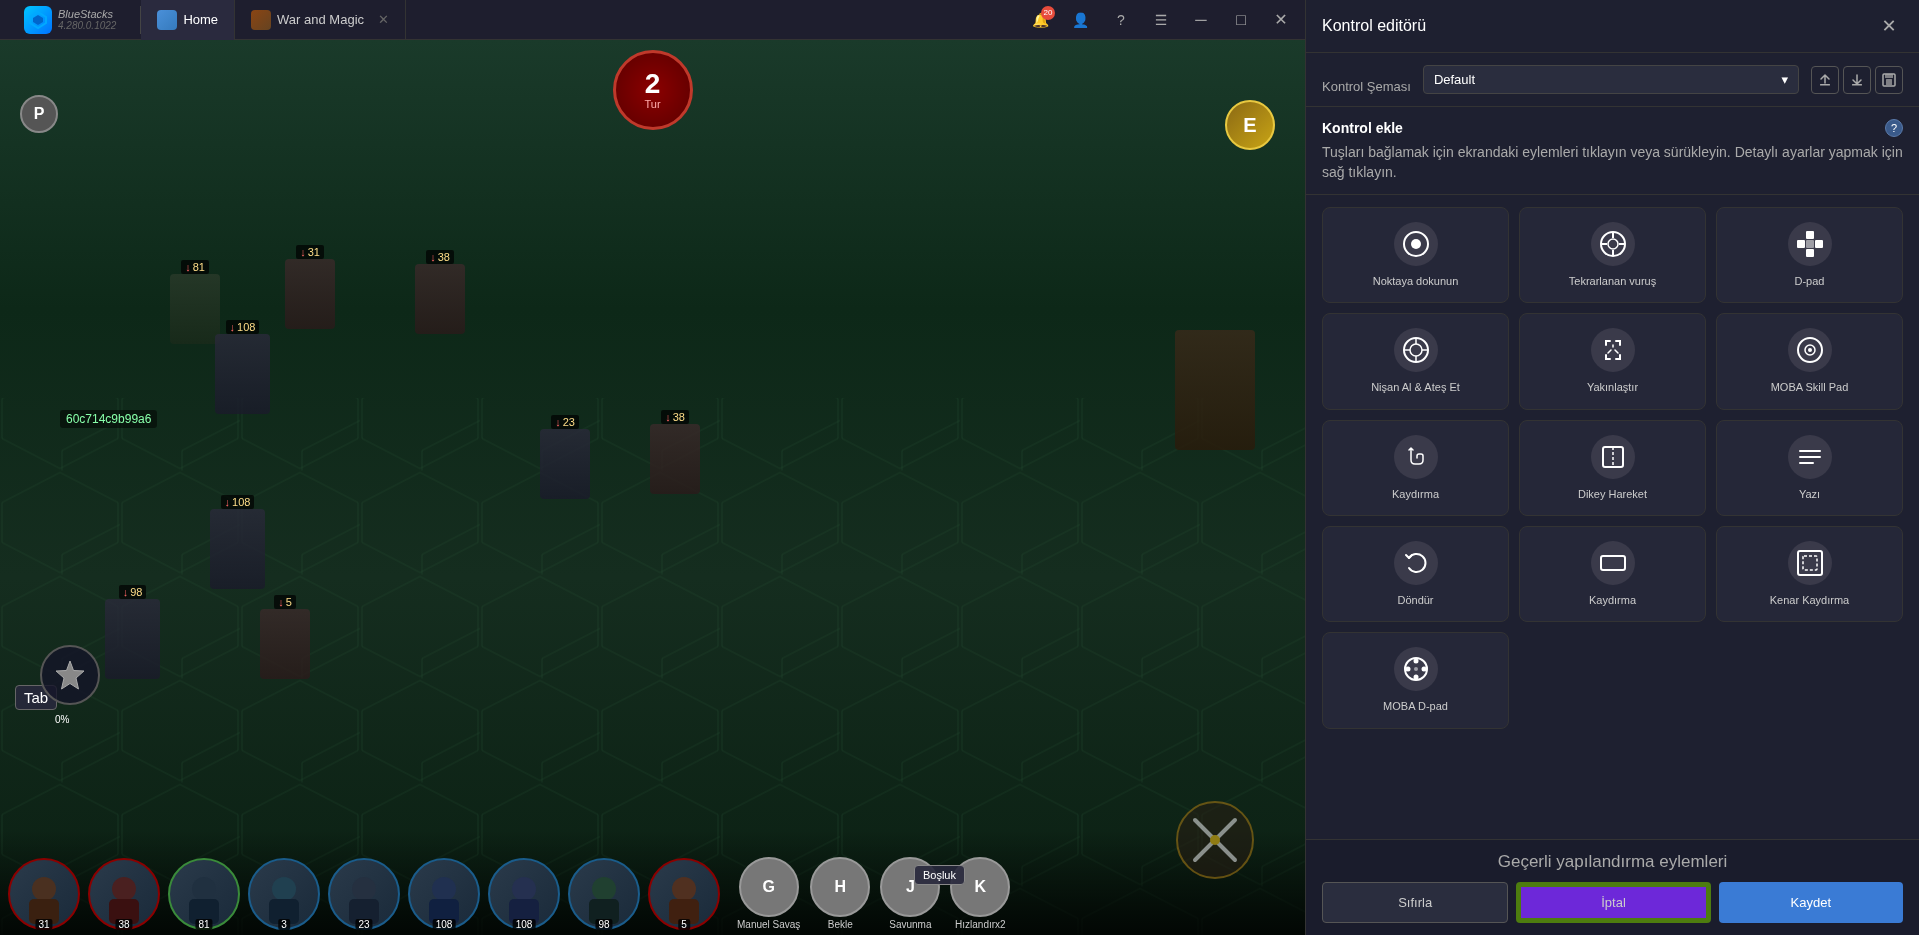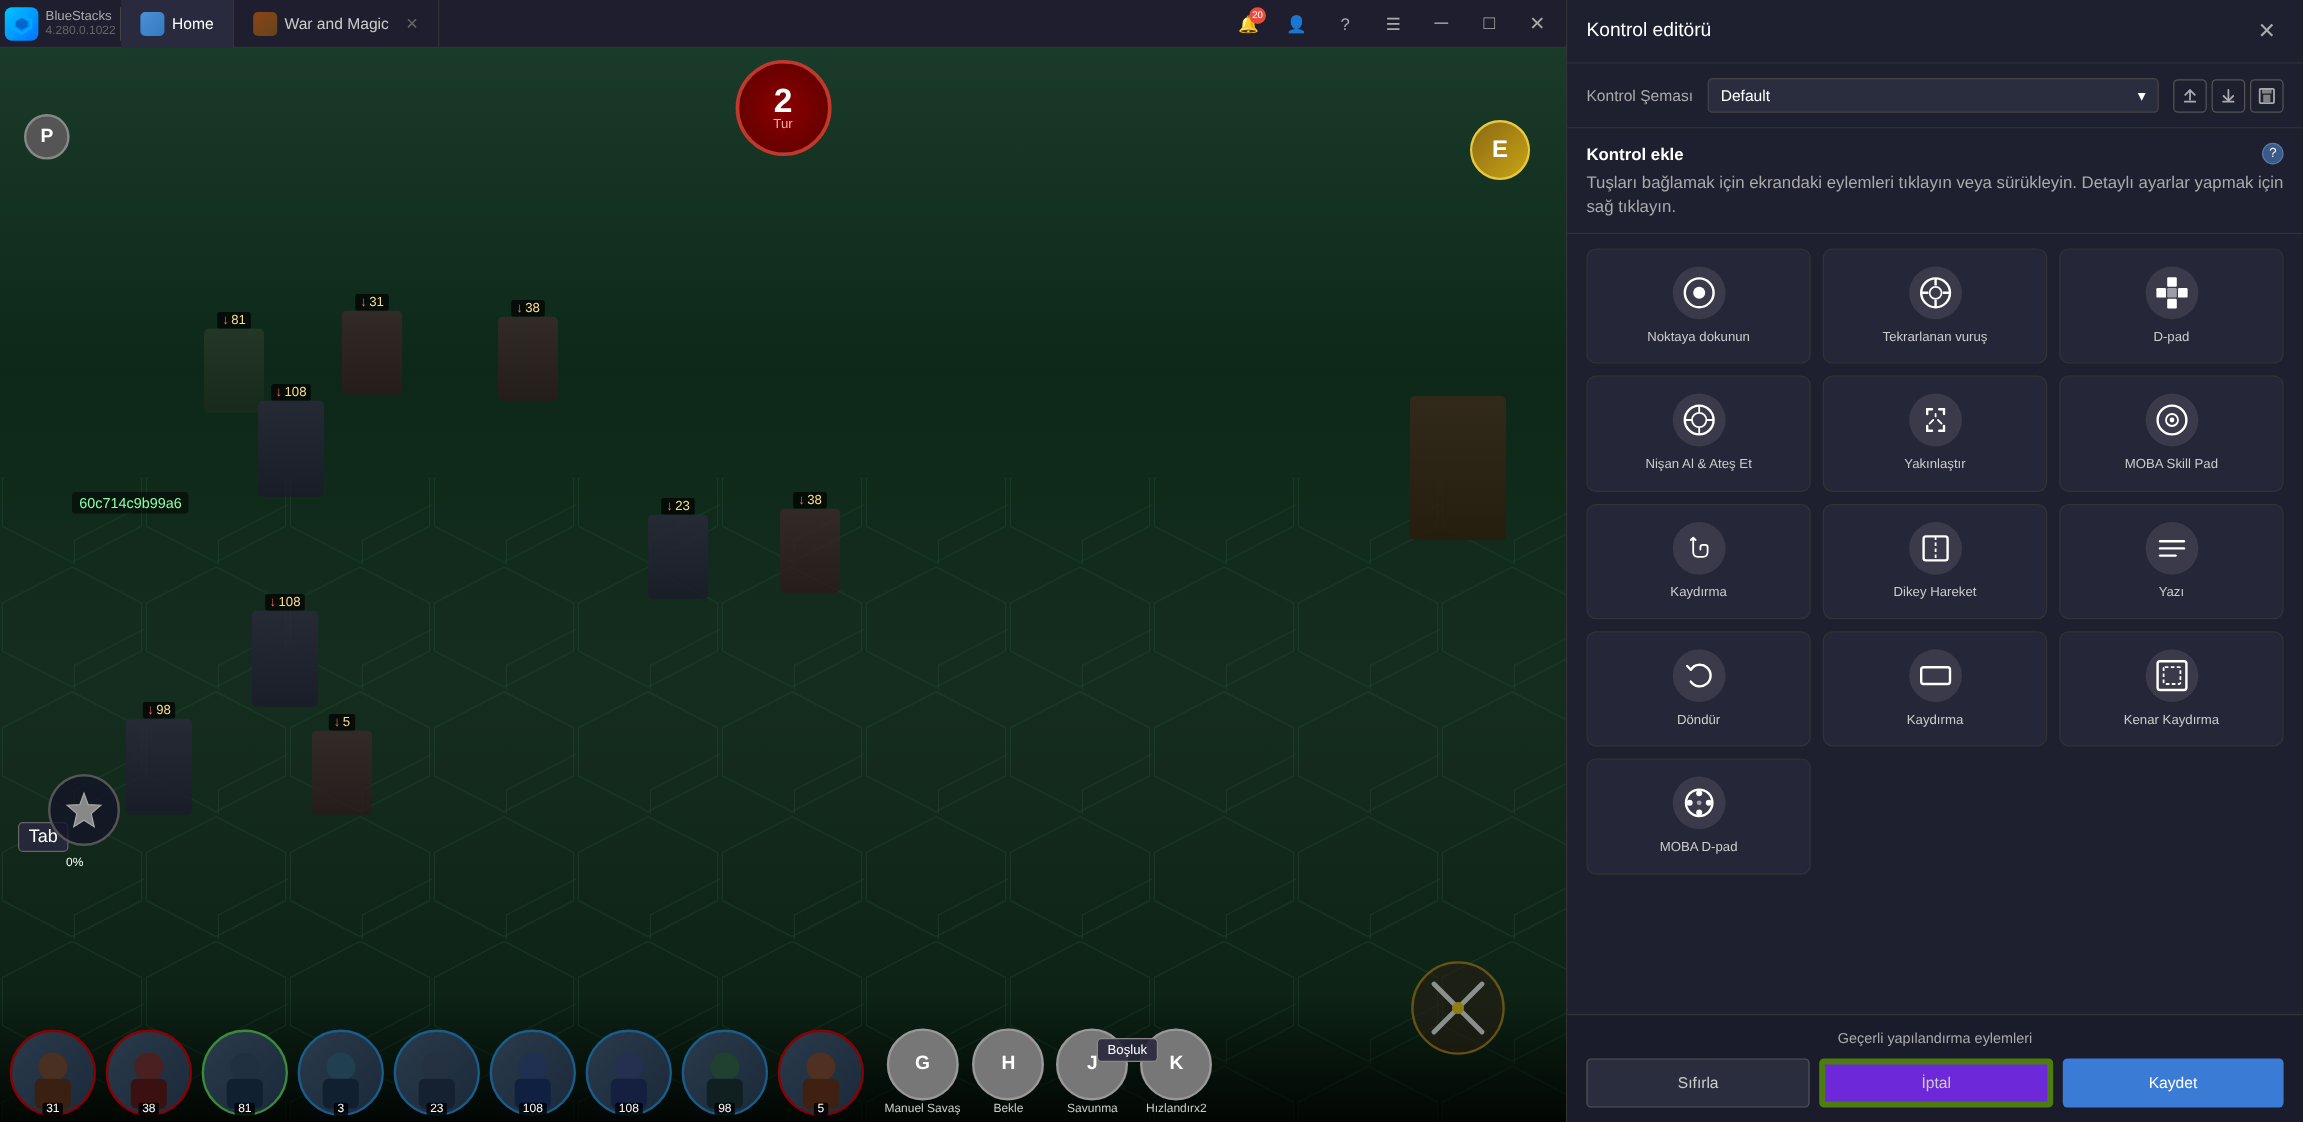--- a/index.html
+++ b/index.html
@@ -5,22 +5,23 @@
     * { margin: 0; padding: 0; box-sizing: border-box; }
     body { width: 1919px; height: 935px; overflow: hidden; font-family: 'Segoe UI', Arial, sans-serif; background: #1a1a2e; }
 
     
     #titlebar {
       position: absolute; top: 0; left: 0; width: 1305px; height: 40px;
       background: #1e1e2e; display: flex; align-items: center; z-index: 100;
       border-bottom: 1px solid #333;
     }
     #bluestacks-logo {
-      display: flex; align-items: center; gap: 6px; padding: 0 4px;
+      display: flex; align-items: center; gap: 6px; padding: 0 24px;
       border-right: 1px solid #444;
+      font-style: italic;
     }
     .bs-logo-icon {
       width: 28px; height: 28px; background: linear-gradient(135deg, #00c6ff, #0072ff);
       border-radius: 6px; display: flex; align-items: center; justify-content: center;
       color: white; font-weight: bold; font-size: 10px;
     }
     .bs-logo-text { color: #aaa; font-size: 11px; }
     .bs-version { color: #666; font-size: 10px; }
     .tab-item {
       display: flex; align-items: center; gap: 6px; padding: 0 16px; height: 40px;
@@ -152,21 +153,21 @@
     }
     #control-panel-title { color: white; font-size: 16px; font-weight: 400; }
     #control-panel-close {
       width: 28px; height: 28px; background: transparent; border: none;
       color: #aaa; cursor: pointer; font-size: 18px; display: flex; align-items: center;
       justify-content: center;
     }
 
     
     #schema-section {
-      padding: 12px 16px; border-bottom: 1px solid #333; display: flex; align-items: center; gap: 12px;
+      padding: 12px 16px; border-bottom: 1px solid #333; display: flex; align-items: flex-end; gap: 12px;
     }
     #schema-label { color: #aaa; font-size: 13px; flex-shrink: 0; }
     #schema-dropdown {
       flex: 1; background: #2a2d3e; border: 1px solid #444; border-radius: 4px;
       color: white; padding: 6px 10px; font-size: 13px; display: flex; align-items: center;
       justify-content: space-between; cursor: pointer;
     }
     .schema-icons { display: flex; gap: 4px; }
     .schema-icon-btn {
       width: 28px; height: 28px; background: transparent; border: 1px solid #555;
@@ -208,21 +209,21 @@
     .control-icon.edge { background: #3a3a4a; }
     .control-icon.mobadpad { background: #3a3a4a; }
     .control-label { color: #ccc; font-size: 11px; text-align: center; line-height: 1.3; }
 
     
     #panel-actions {
       position: absolute; bottom: 0; left: 0; width: 100%;
       background: #1a1c2c; border-top: 1px solid #333;
       padding: 12px 16px;
     }
-    #geçerli-label { color: #aaa; font-size: 12px; margin-bottom: 10px; text-align: center; }
+    #geçerli-label { color: #aaa; font-size: 17px; margin-bottom: 10px; text-align: center; }
     #action-buttons { display: flex; gap: 8px; justify-content: center; }
     .action-panel-btn {
       flex: 1; padding: 8px; border-radius: 4px; border: none; cursor: pointer;
       font-size: 13px; font-weight: 500; text-align: center;
     }
     .action-panel-btn.reset { background: #2a2d3e; color: #ccc; border: 1px solid #555; }
     .action-panel-btn.cancel { background: #6d28d9; color: #ccc; border: 5px solid #4d7c0f; }
     .action-panel-btn.save { background: #3a7bd5; color: white; }
 
     

